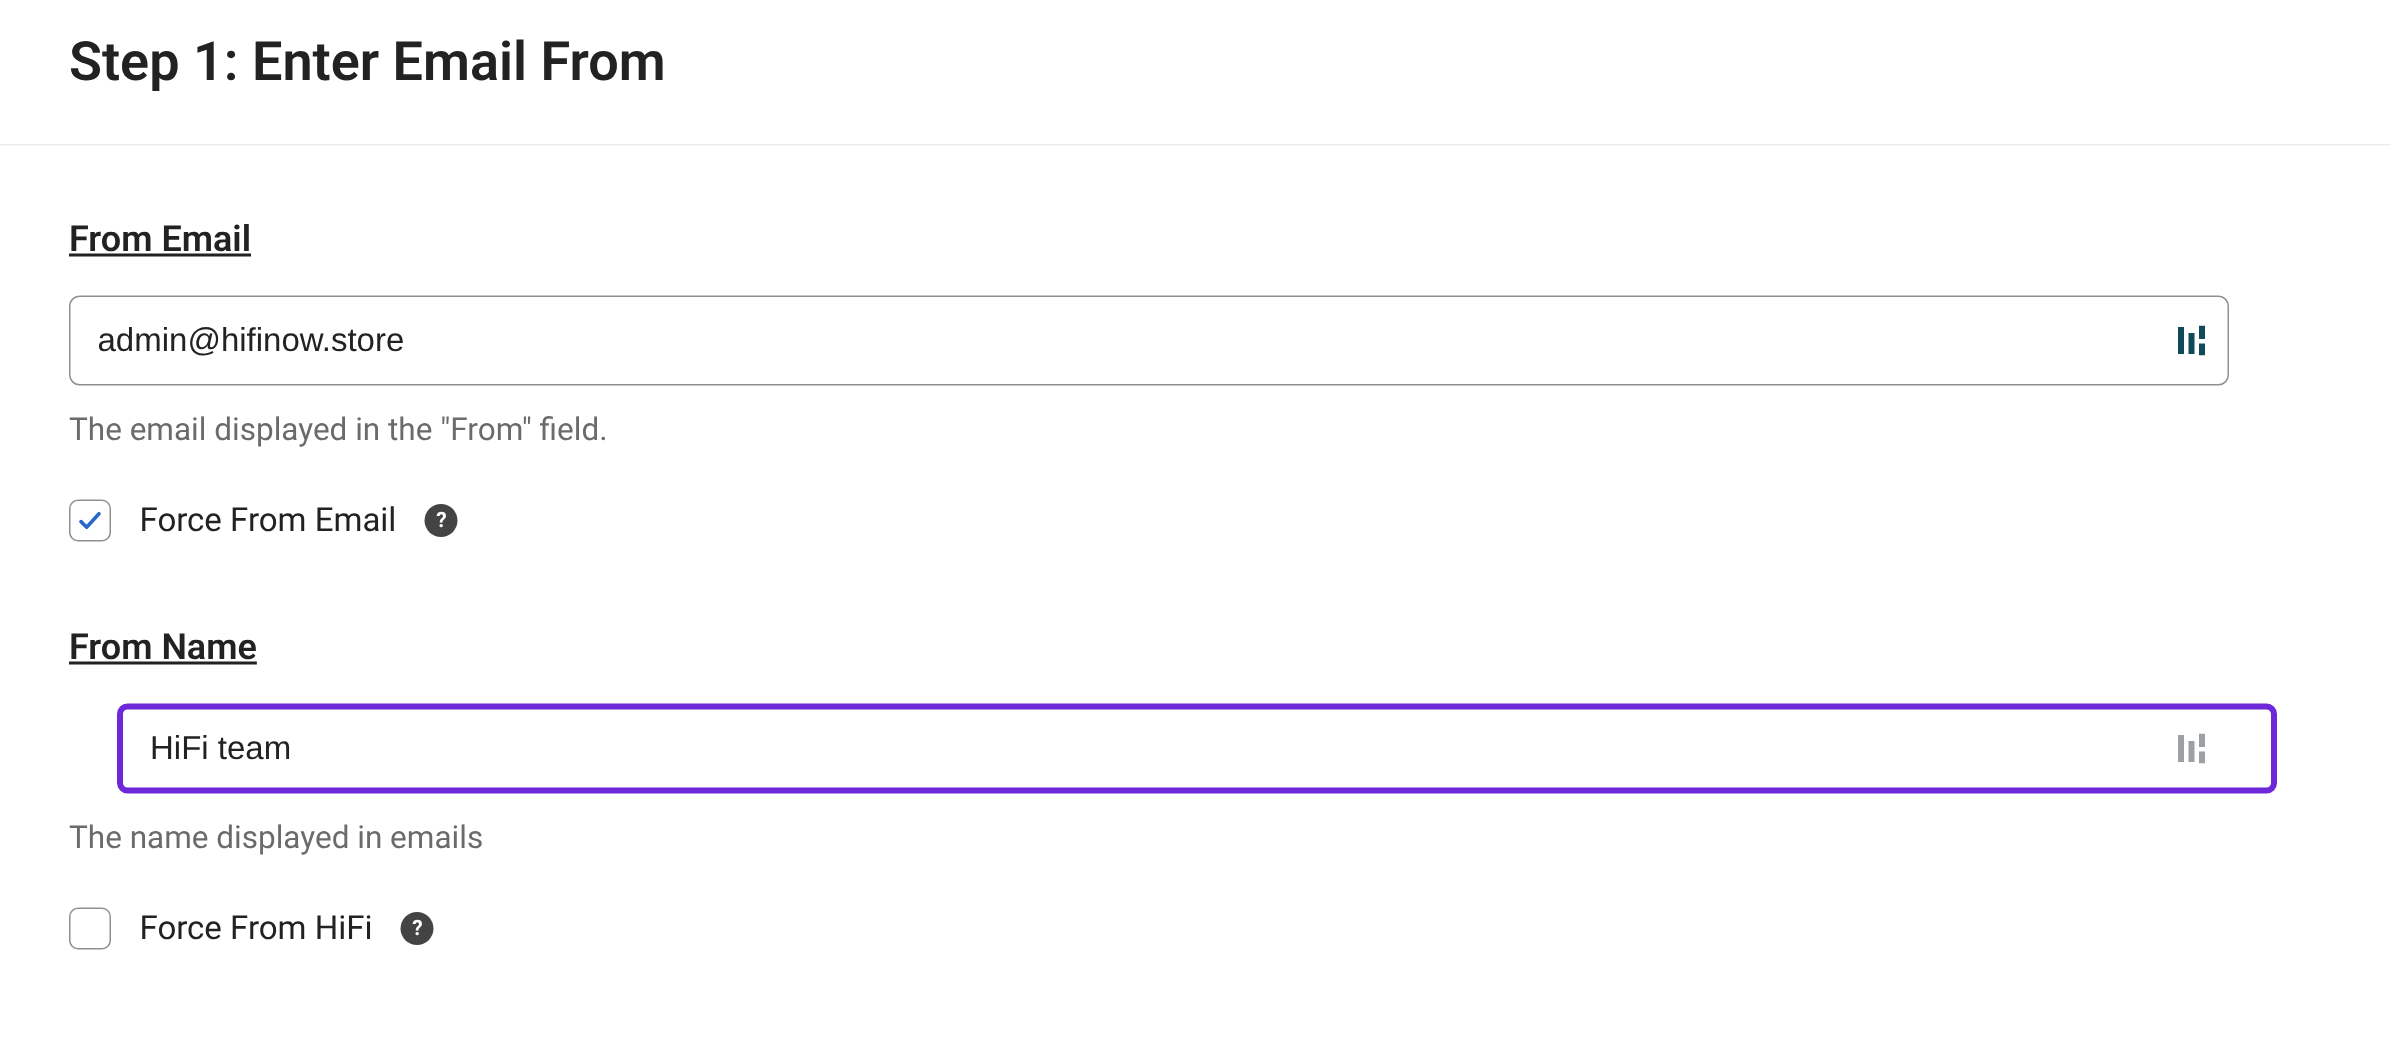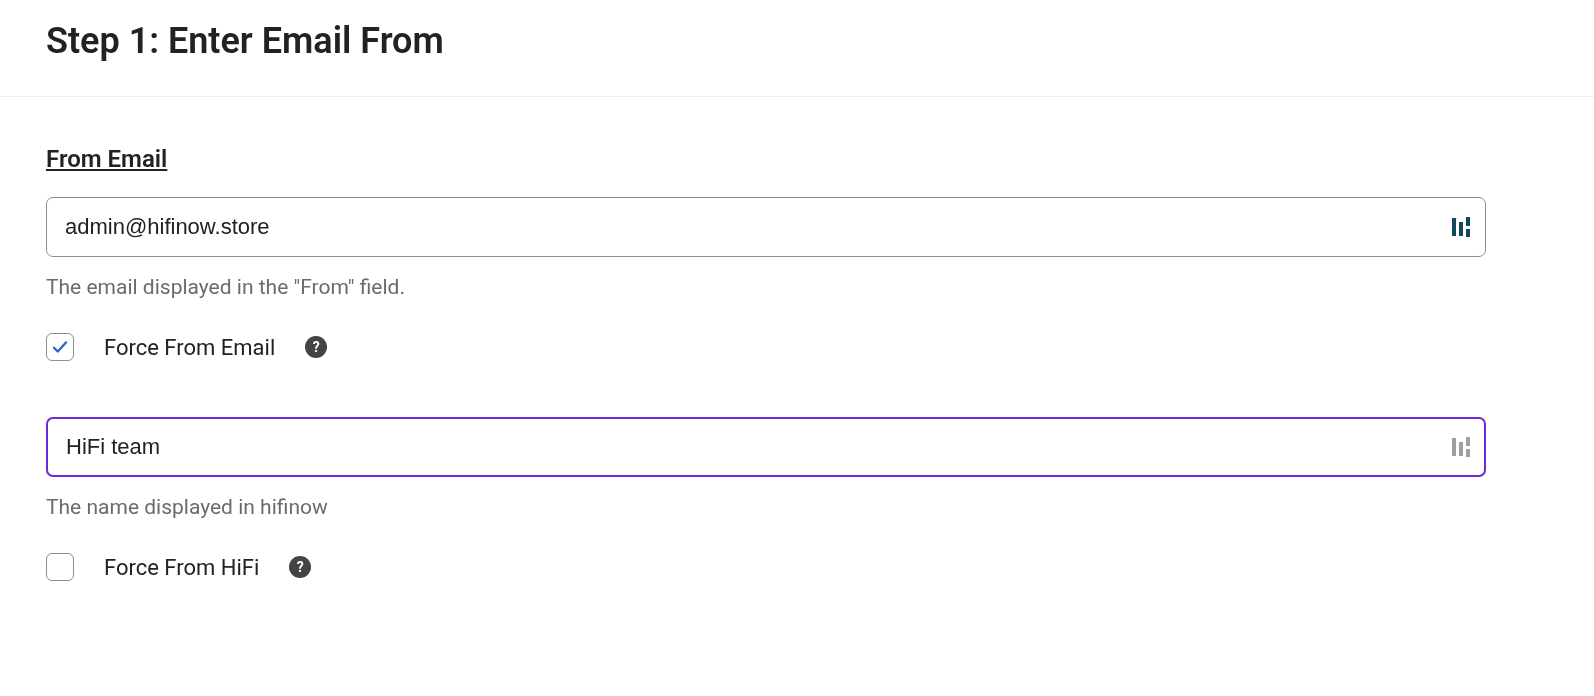--- a/index.html
+++ b/index.html
@@ -43,42 +43,43 @@
     height:60px;
     font-size:22px;
     padding:0 52px 0 18px;
     border:1px solid #8f8f8f;
     border-radius:7px;
     background:#fff;
     color:#222;
     outline:none;
   }
   .text-input.focused {
-    border:2px solid #6d28d9;
+    border:4px solid #6d28d9;
+    margin-left:32px;
   }
   .input-suffix-icon {
     position:absolute;
     right:14px;
     top:50%;
     transform:translateY(-50%);
     width:22px;
     height:22px;
     display:flex;
     align-items:center;
     justify-content:center;
   }
   .helper-text {
     font-size:21px;
     color:#6b6b6b;
     margin-top:18px;
   }
   .check-row {
     display:flex;
     align-items:center;
-    gap:30px;
+    gap:19px;
     margin-top:34px;
   }
   .checkbox {
     width:28px; height:28px;
     border:1px solid #8f8f8f;
     border-radius:6px;
     background:#fff;
     display:flex;
     align-items:center;
     justify-content:center;
@@ -133,32 +134,33 @@
         <svg width="18" height="18" viewBox="0 0 24 24" fill="none" stroke="#2968c8" stroke-width="3.2" stroke-linecap="round" stroke-linejoin="round">
           <polyline points="4 13 9 18 20 6"></polyline>
         </svg>
       </div>
       <span class="check-label">Force From Email</span>
       <span class="help-badge">?</span>
     </div>
   </div>
 
   <div class="field-block">
+    <label class="field-label">From Name</label>
     <div class="input-wrap">
       <input type="text" class="text-input focused" value="HiFi team" style="">
       <span class="input-suffix-icon">
         <svg width="18" height="20" viewBox="0 0 18 20" fill="#9aa0a3">
           <rect x="0" y="1" width="4" height="18"></rect>
           <rect x="7" y="5" width="4" height="14"></rect>
           <rect x="14" y="0" width="4" height="9"></rect>
           <rect x="14" y="12" width="4" height="8"></rect>
         </svg>
       </span>
     </div>
-    <div class="helper-text">The name displayed in hifinow</div>
+    <div class="helper-text">The name displayed in emails</div>
     <div class="check-row">
       <div class="checkbox">
         
       </div>
       <span class="check-label">Force From HiFi</span>
       <span class="help-badge">?</span>
     </div>
   </div>
 
 </div>

